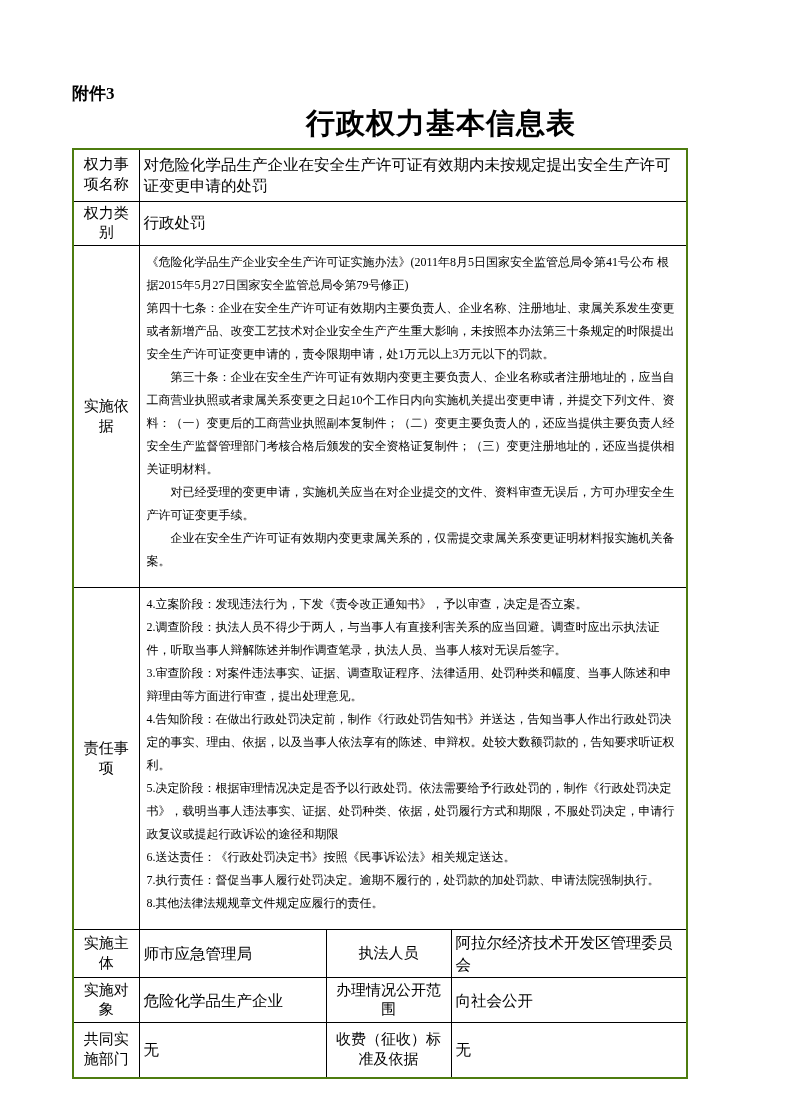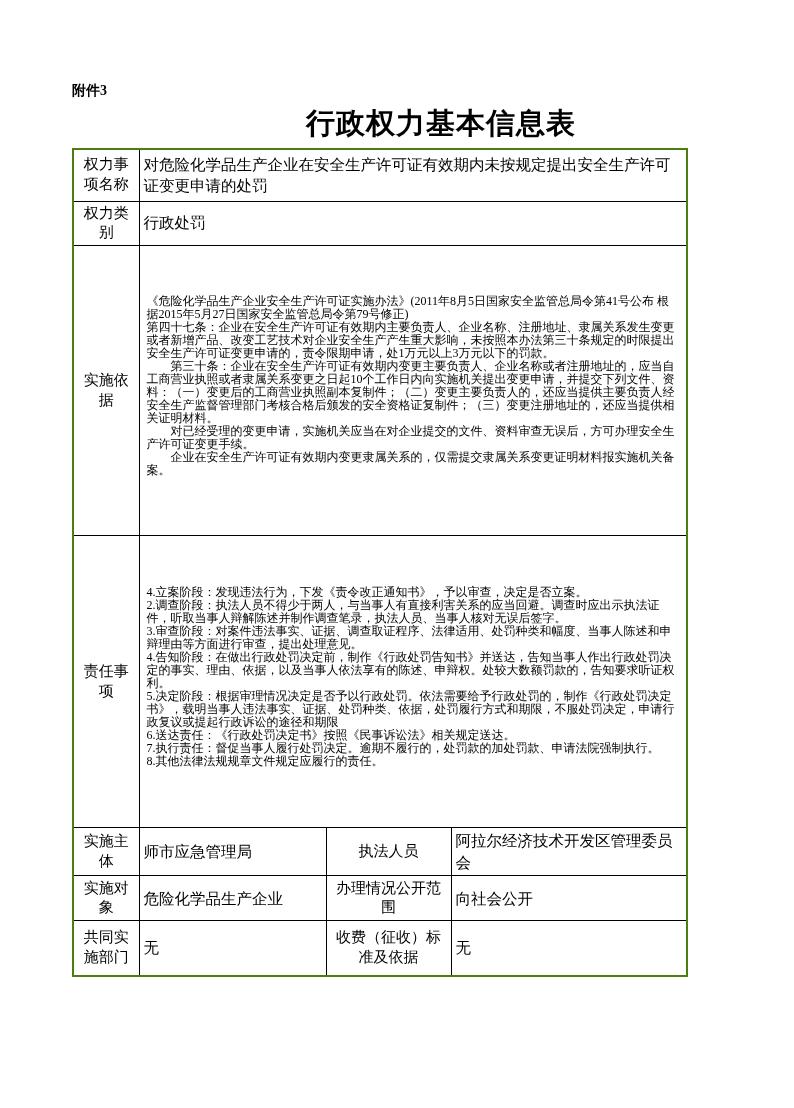--- a/index.html
+++ b/index.html
@@ -6,21 +6,21 @@
   body {
     width: 794px; height: 1108px;
     background: #ffffff;
     color: #000000;
     font-family: "Liberation Serif", serif;
     position: relative;
     overflow: hidden;
   }
   .attachment {
     position: absolute; left: 72px; top: 82px;
-    font-size: 14px; font-weight: bold;
+    font-size: 17px; font-weight: bold;
   }
   .doc-title {
     position: absolute; left: 0; top: 104px; width: 794px;
     margin: 0; text-align: center;
     font-size: 29px; font-weight: bold; letter-spacing: 1px; padding-left: 44px;
   }
   table.info {
     position: absolute; left: 72px; top: 148px;
     width: 614px;
     border-collapse: collapse; table-layout: fixed;
@@ -35,21 +35,21 @@
   }
   td.lbl {
     font-size: 15px; text-align: center; line-height: 1.32;
     padding: 2px 6px;
   }
   td.val {
     font-size: 15px; line-height: 1.35;
   }
   td.big { font-size: 15.5px; line-height: 1.4; }
   td.text {
-    font-size: 12px; line-height: 13px; text-align: left;
+    font-size: 12px; line-height: 23px; text-align: left;
     padding: 5px 8px 14px 7px;
   }
   td.text p { margin: 0; }
   p.ind { text-indent: 2em; }
   tr.r1 { height: 52px; }
   tr.r2 { height: 38px; }
   tr.r3 { height: 290px; }
   tr.r4 { height: 292px; }
   tr.r5 { height: 43px; }
   tr.r6 { height: 45px; }

